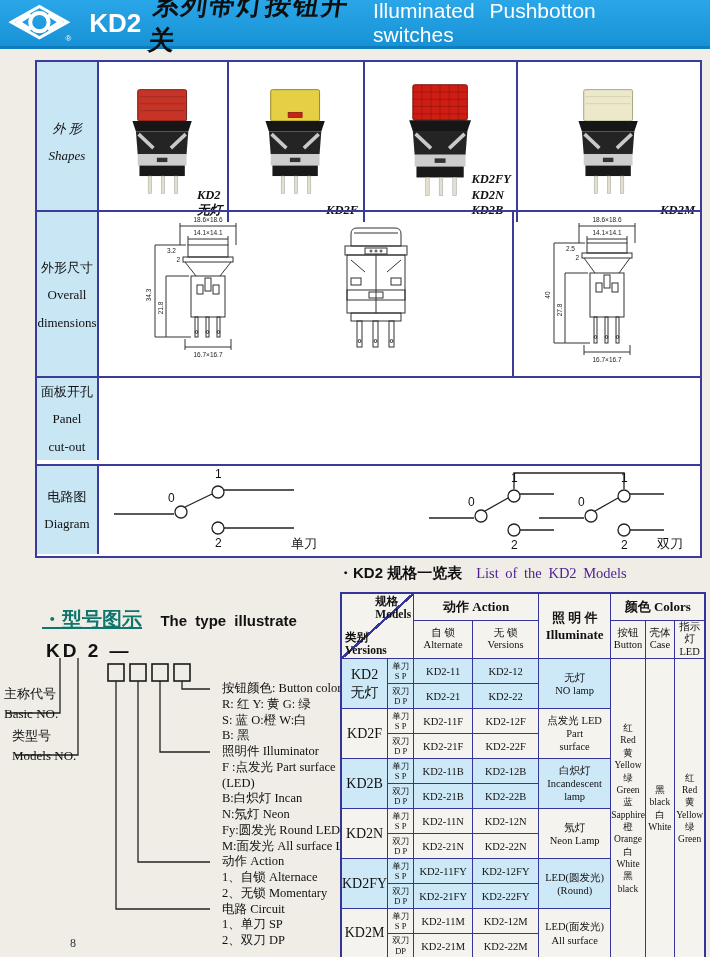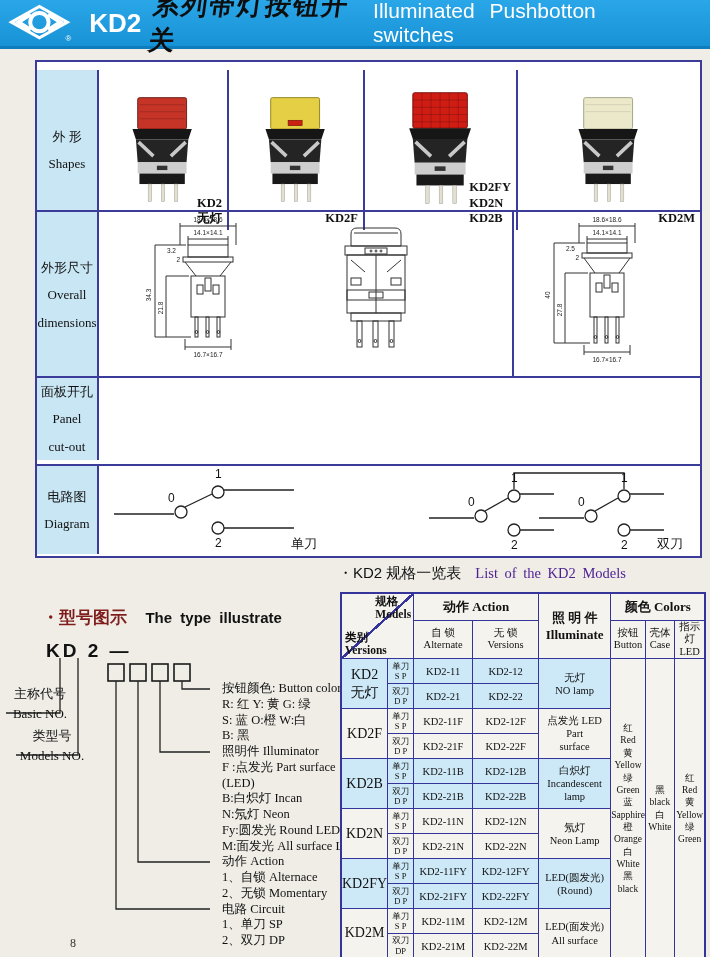--- a/index.html
+++ b/index.html
@@ -26,30 +26,30 @@
   .dimcellA{position:absolute;left:0;top:0;width:413px;height:100%;border-right:2px solid #3b3b9a;}
   .dimcellB{position:absolute;left:415px;top:0;right:0;height:100%;}
   svg text{font-family:"Liberation Sans",sans-serif;}
   .ln{stroke:#333;stroke-width:1;fill:none;}
   .dimtxt{font-size:6.5px;fill:#222;}
   .ckt-label{font-size:13px;fill:#111;font-family:"Liberation Serif",serif;}
   .ckt-num{font-size:12px;fill:#111;}
 
   
   .ti-title{position:absolute;left:42px;top:606px;font-family:"Liberation Sans",sans-serif;}
-  .ti-title .cn{font-weight:700;font-size:17px;color:#7f1d1d;}
+  .ti-title .cn{font-weight:700;font-size:20px;color:#0f766e;text-decoration:underline;}
   .ti-title .en{font-weight:700;font-size:15px;color:#111;margin-left:14px;word-spacing:4px;}
   .ti-model{position:absolute;left:46px;top:640px;font-family:"Liberation Sans",sans-serif;font-weight:700;font-size:19px;letter-spacing:3px;color:#111;}
-  .ti-left{position:absolute;text-align:center;font-size:13px;line-height:1.5;color:#111;}
+  .ti-left{position:absolute;font-size:13px;line-height:1.5;color:#111;}
   .ti-ann{position:absolute;left:213px;top:681px;width:160px;font-size:12.5px;color:#111;margin-left:9px;}
   .ti-ann div{height:15.75px;line-height:15.75px;white-space:nowrap;}
 
   
   .spec-title{position:absolute;left:338px;top:564px;white-space:nowrap;}
-  .spec-title .cn{font-weight:400;font-size:15px;font-family:"Liberation Sans",sans-serif;color:#111;}
+  .spec-title .cn{font-weight:700;font-size:15px;font-family:"Liberation Sans",sans-serif;color:#111;}
   .spec-title .en{font-size:14.5px;margin-left:10px;word-spacing:3px;color:#4c1d95;}
   table.spec{position:absolute;left:340px;top:592px;border-collapse:collapse;table-layout:fixed;background:#f4f3ee;}
   table.spec td{border:1.5px solid #34349a;text-align:center;vertical-align:middle;padding:0;color:#111;overflow:hidden;}
   table.spec{border:2px solid #34349a;}
   td.corner{position:relative;height:55px;background:
      linear-gradient(to bottom right,transparent 48.7%,#34349a 48.7%,#34349a 51.3%,transparent 51.3%),#f4f3ee;}
   .c-top{position:absolute;right:2px;top:1px;text-align:left;font-size:11.5px;line-height:1.15;font-weight:700;}
   .c-bot{position:absolute;left:3px;bottom:1px;text-align:left;font-size:11.5px;line-height:1.15;font-weight:700;}
   .hc{font-size:13px;font-weight:700;background:#f4f3ee;}
   .hc2{font-size:10.5px;line-height:1.2;background:#f4f3ee;}
@@ -74,21 +74,21 @@
     <polyline points="46,13 60,22 46,31" fill="none" stroke="#ffffff" stroke-width="4.5"></polyline>
     <text x="66" y="44" font-size="9" fill="#ffffff">®</text>
   </svg>
   <span class="model">KD2</span>
   <span class="cn">系列带灯按钮开关</span>
   <span class="en">Illuminated Pushbotton switches</span>
 </div>
 
 <div class="t1">
 
-  <div class="t1row" style="top:8px;height:160px;">
+  <div class="t1row" style="top:0;height:160px;font-style:italic;">
     <div class="rlabel pre">外 形
 Shapes</div>
     <div class="rcontent" style="display:flex;">
       <div class="shapecell" style="width:128px;">
         <svg width="96" height="118" viewBox="0 0 110 126">
           <rect x="26" y="3" width="56" height="36" rx="2" stroke="#5e120a" stroke-width="1" fill="#c63327"></rect>
           <path d="M28,11 H80 M28,19 H80 M28,27 H80" stroke="#00000022" stroke-width="1.5" fill="none"></path>
           <polygon points="20,39 88,39 84,51 24,51" fill="#161616"></polygon>
           <polygon points="24,51 84,51 82,77 26,77" fill="#242424"></polygon>
           <path d="M27,54 L44,70 M81,54 L64,70" stroke="#c9c9c9" stroke-width="4" fill="none"></path>

